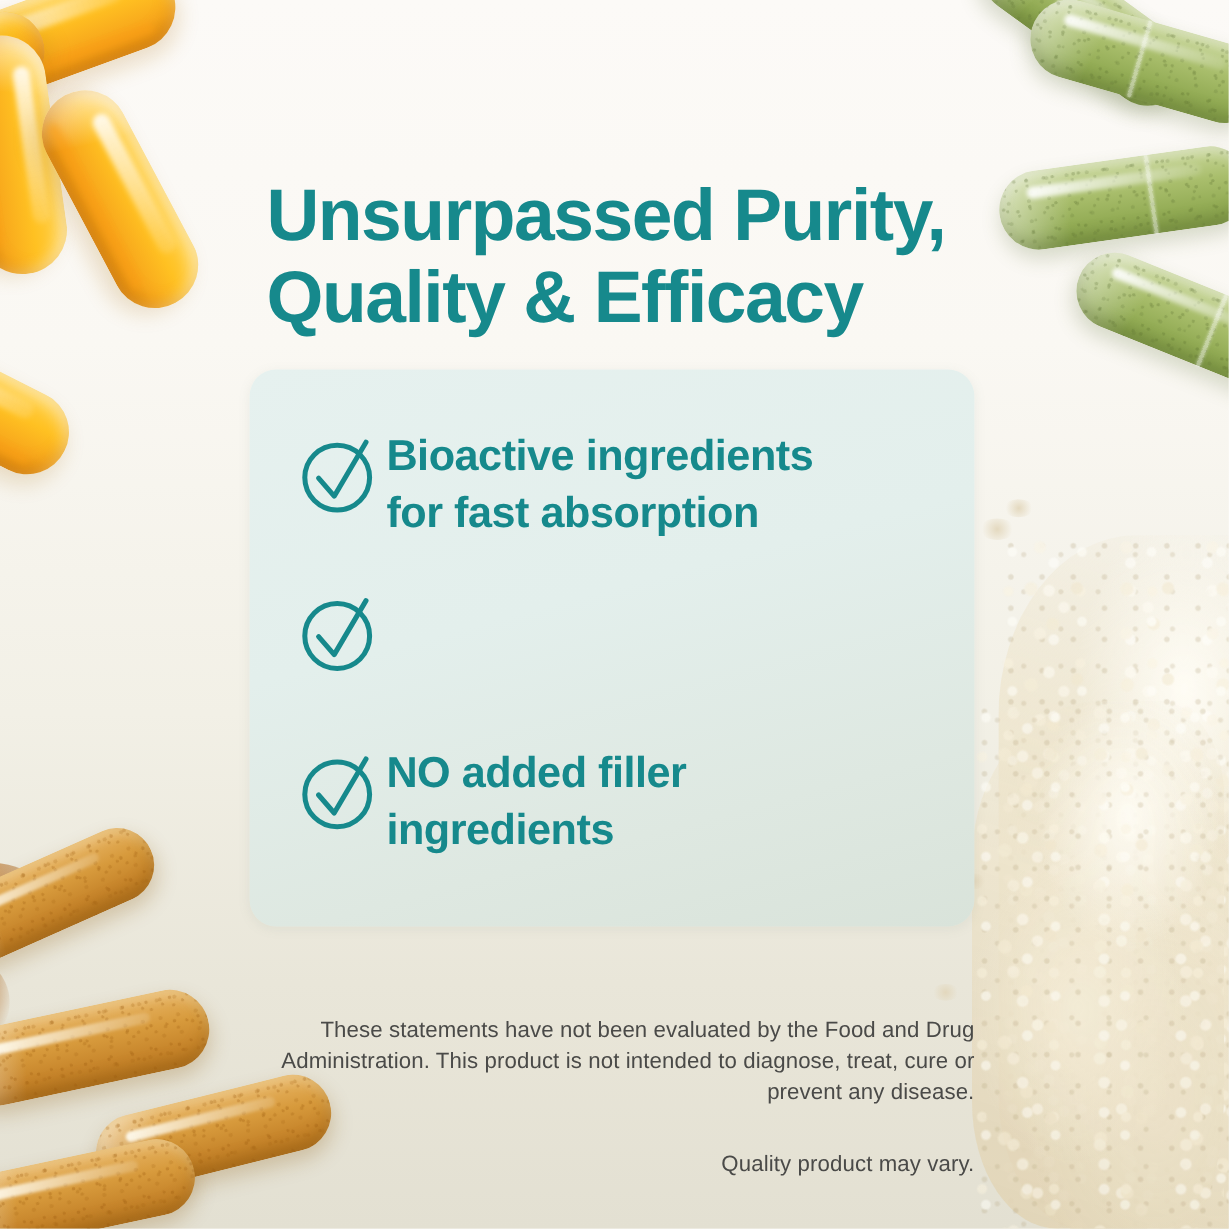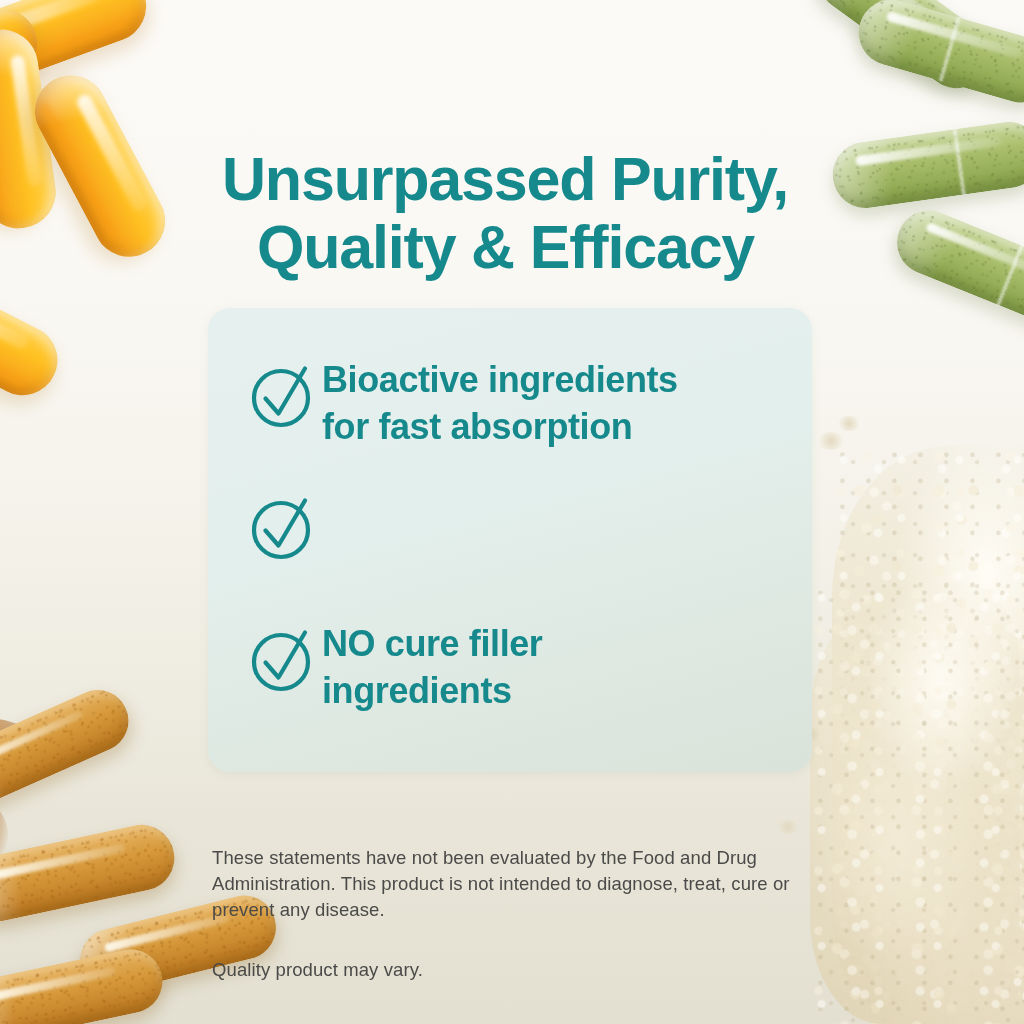--- a/index.html
+++ b/index.html
@@ -127,21 +127,21 @@
     position:absolute;border-radius:50%;
     background:radial-gradient(circle,rgba(226,214,186,.9),rgba(226,214,186,0) 72%);
   }
 
   
   .headline{
     position:absolute;left:222px;top:104px;width:600px;
     font-size:61px;line-height:68px;font-weight:bold;letter-spacing:-1.2px;
     color:#16898C;
   }
-  .headline .l2{display:block;margin-left:35px;}
+  .headline .l2{display:block;}
 
   .card{
     position:absolute;left:208px;top:308px;width:604px;height:464px;
     border-radius:22px;
     background:linear-gradient(165deg,#E6F1EF 0%,#E3EFEC 42%,#DEE8E1 76%,#D9E3DA 100%);
     box-shadow:0 2px 10px rgba(120,140,130,.10);
   }
 
   .bullets{position:absolute;left:0;top:0;width:100%;height:100%;}
   .bullet{position:absolute;display:flex;align-items:flex-start;}
@@ -149,21 +149,21 @@
   .b2{left:40px;top:180px;}
   .b3{left:40px;top:312px;}
 
   .check-icon{width:74px;height:74px;flex:0 0 74px;margin-top:2px;}
   .bullet-text{
     font-size:36px;line-height:47px;font-weight:bold;letter-spacing:-.4px;
     color:#16898C;white-space:pre-line;
   }
 
   .disclaimer{
-    position:absolute;left:212px;top:845px;width:600px;text-align:left;
+    position:absolute;left:212px;top:845px;width:600px;text-align:right;
     font-size:18.5px;line-height:26px;color:#4A4A48;letter-spacing:.1px;
   }
   .disclaimer .note{display:block;margin-top:34px;}
 </style>
 </head>
 <body>
 
 <div id="stage">
 
   <div class="deco" style="left:-60px;top:-20px;width:300px;height:440px;">
@@ -249,21 +249,21 @@
           <circle cx="33" cy="40" r="27" stroke="#16898C" stroke-width="4.2" fill="none"></circle>
           <path d="M17.5 40.5 L30.5 55.5 L57 10.5" stroke="#16898C" stroke-width="4.2" stroke-linecap="round" stroke-linejoin="round" fill="none"></path>
         </svg>
       </div>
 
       <div class="bullet b3">
         <svg class="check-icon" viewBox="0 0 74 74" fill="none">
           <circle cx="33" cy="40" r="27" stroke="#16898C" stroke-width="4.2" fill="none"></circle>
           <path d="M17.5 40.5 L30.5 55.5 L57 10.5" stroke="#16898C" stroke-width="4.2" stroke-linecap="round" stroke-linejoin="round" fill="none"></path>
         </svg>
-        <div class="bullet-text">NO cure filler
+        <div class="bullet-text">NO added filler
 ingredients</div>
       </div>
 
     </div>
   </div>
 
   <div class="disclaimer">
     <span>These statements have not been evaluated by the Food and Drug Administration. This product is not intended to diagnose, treat, cure or prevent any disease.</span>
     <span class="note">Quality product may vary.</span>
   </div>

